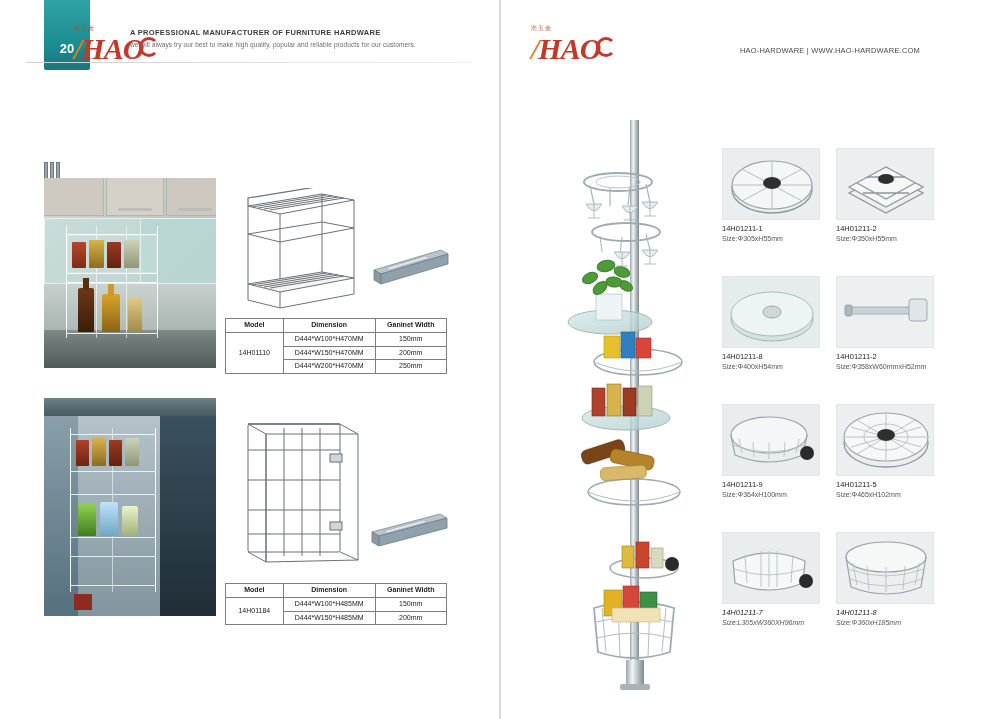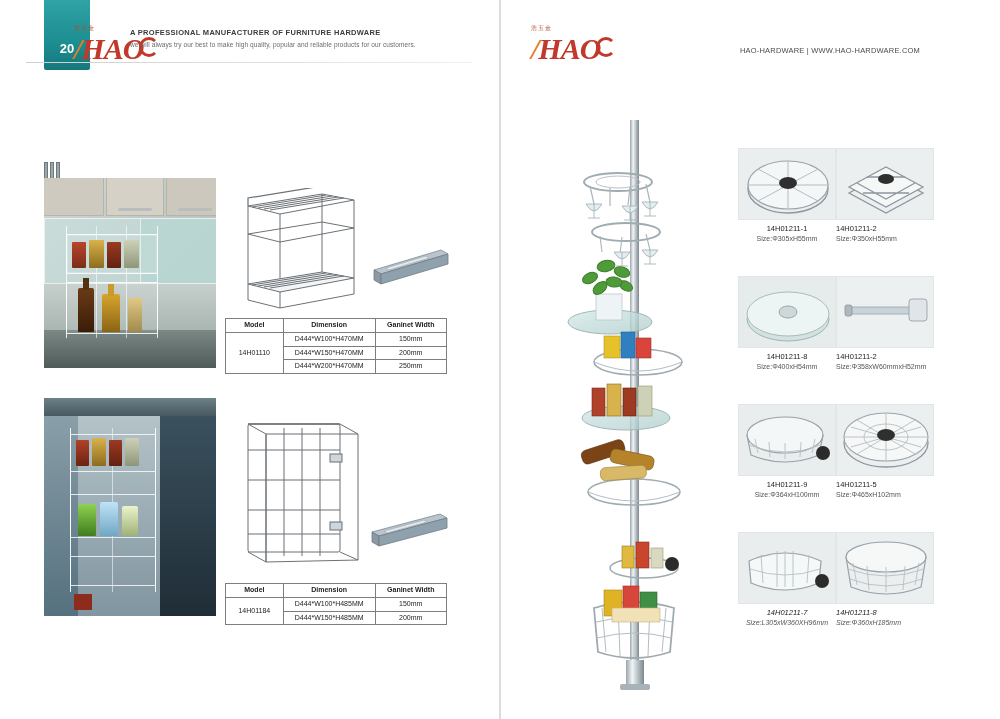--- a/index.html
+++ b/index.html
@@ -126,21 +126,21 @@
   .grid { position:absolute; left:722px; top:148px; width:212px; }
   .cell { position:absolute; width:98px; }
   .cell .thumb {
     width:98px; height:72px; background:#eef1f1; border:1px solid #e2e6e6;
     position:relative; overflow:hidden;
   }
   .cell .code { font-size:7.5px; color:#222; margin-top:4px; line-height:1.35; }
   .cell .size { font-size:7px; color:#555; line-height:1.35; }
 
   .row0 { top:0; } .row1 { top:128px; } .row2 { top:256px; } .row3 { top:384px;font-style:italic; }
-  .col0 { left:16px;text-align:center; } .col1 { left:114px; }
+  .col0 { left:0; } .col1 { left:114px; }
 </style>
 </head>
 <body>
 
 <div class="page">
 
   <div class="spine"></div>
 
   <div class="hdr-left">
     <div class="teal-tab teal-left">

